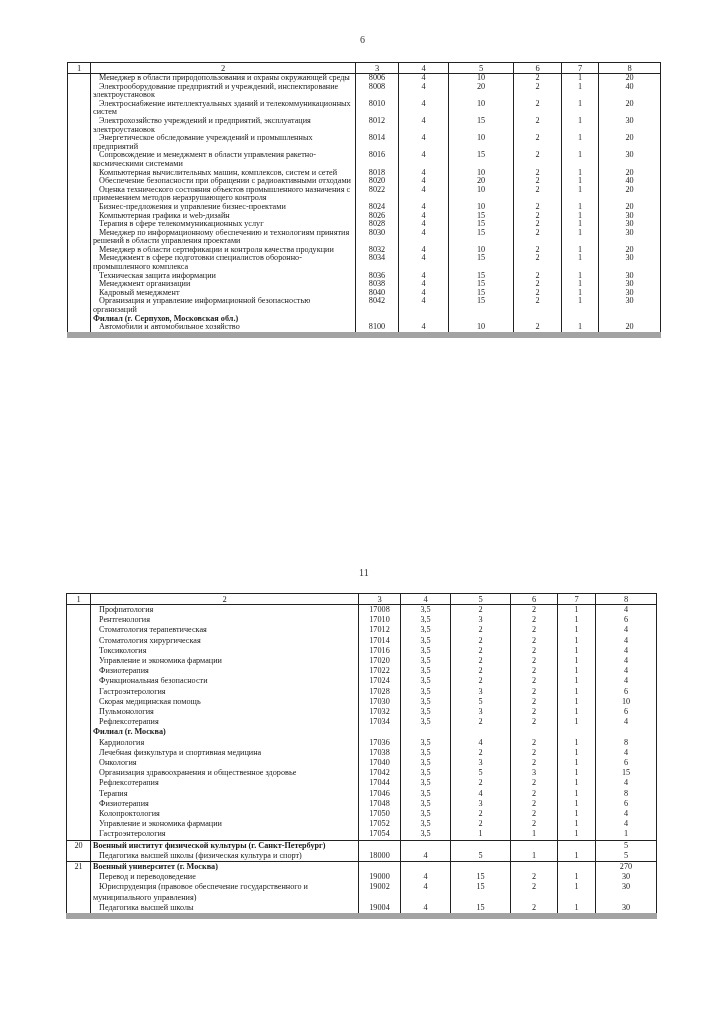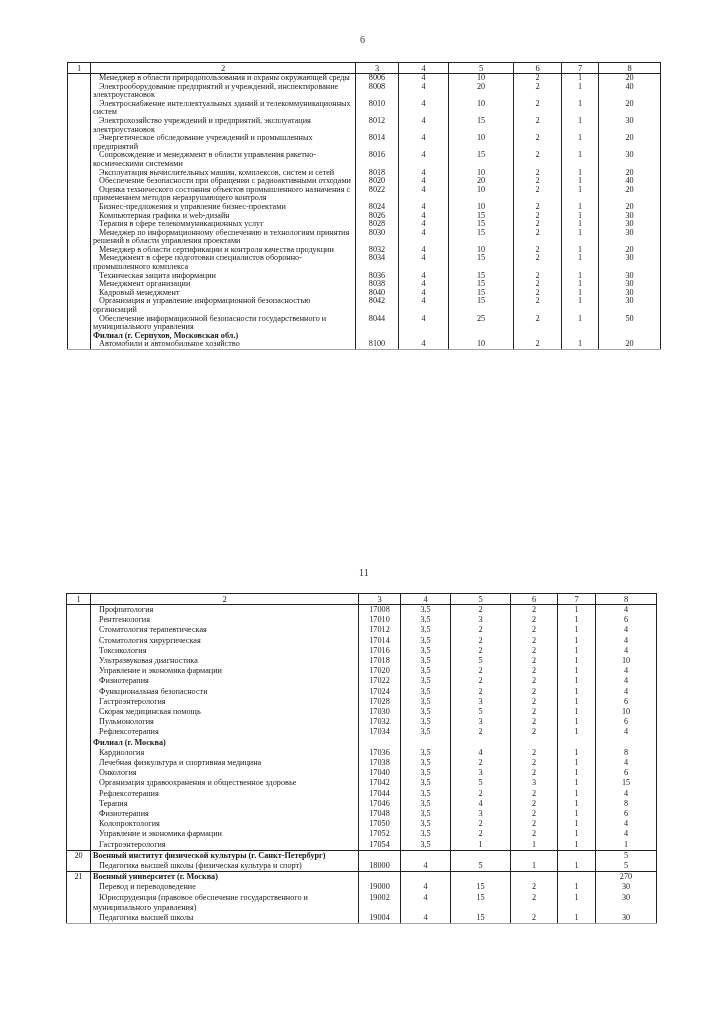--- a/index.html
+++ b/index.html
@@ -4,21 +4,21 @@
 <style>
   html, body { margin: 0; padding: 0; background: #ffffff; }
   body { width: 726px; height: 1024px; position: relative; overflow: hidden;
          font-family: "Liberation Serif", "DejaVu Serif", serif; color: #222; }
   .page-number { position: absolute; font-size: 10px; color: #333; }
   .doc-table { position: absolute; border-collapse: collapse; table-layout: fixed;
                font-size: 8.2px; line-height: 8.6px; }
   .doc-table td, .doc-table th { border-left: 1px solid #222; border-right: 1px solid #222;
                padding: 0 2px; vertical-align: top; font-weight: normal; }
   .doc-table thead th { border: 1px solid #222; text-align: center; height: 10px; line-height: 10px; font-size: 8.5px; }
-  .doc-table tbody tr:last-child td { border-bottom: 1px solid #a3a3a3; }
+  .doc-table tbody tr:last-child td { border-bottom: 6px solid #a3a3a3; }
   .doc-table tr.sep td { border-top: 1px solid #222; }
   .doc-table td.num { text-align: center; }
   .doc-table td.name { text-align: left; }
   .doc-table td.name.indent { text-indent: 6px; }
   .doc-table td.name.bold { font-weight: bold; }
   #t1 { left: 67px; top: 62px; width: 593px; }
   #t2 { left: 66px; top: 593px; width: 590px; }
   #t1 tbody td { height: 8.6px; }
   #t2 tbody td { height: 10.2px; line-height: 10.2px; }
   #t2 tbody td.name { padding-left: 2px; }
@@ -107,21 +107,21 @@
         <td class="name indent">Сопровождение и менеджмент в области управления ракетно-космическими системами</td>
         <td class="num">8016</td>
         <td class="num">4</td>
         <td class="num">15</td>
         <td class="num">2</td>
         <td class="num">1</td>
         <td class="num">30</td>
       </tr>
       <tr>
         <td class="num"></td>
-        <td class="name indent">Эксплуатация вычислительных машин, комплексов, систем и сетей</td>
+        <td class="name indent">Компьютерная вычислительных машин, комплексов, систем и сетей</td>
         <td class="num">8018</td>
         <td class="num">4</td>
         <td class="num">10</td>
         <td class="num">2</td>
         <td class="num">1</td>
         <td class="num">20</td>
       </tr>
       <tr>
         <td class="num"></td>
         <td class="name indent">Обеспечение безопасности при обращении с радиоактивными отходами</td>
@@ -234,30 +234,20 @@
       </tr>
       <tr>
         <td class="num"></td>
         <td class="name indent">Организация и управление информационной безопасностью организаций</td>
         <td class="num">8042</td>
         <td class="num">4</td>
         <td class="num">15</td>
         <td class="num">2</td>
         <td class="num">1</td>
         <td class="num">30</td>
-      </tr>
-      <tr>
-        <td class="num"></td>
-        <td class="name indent">Обеспечение информационной безопасности государственного и муниципального управления</td>
-        <td class="num">8044</td>
-        <td class="num">4</td>
-        <td class="num">25</td>
-        <td class="num">2</td>
-        <td class="num">1</td>
-        <td class="num">50</td>
       </tr>
       <tr>
         <td class="num"></td>
         <td class="name bold">Филиал (г. Серпухов, Московская обл.)</td>
         <td class="num"></td>
         <td class="num"></td>
         <td class="num"></td>
         <td class="num"></td>
         <td class="num"></td>
         <td class="num"></td>
@@ -346,30 +336,20 @@
         <td class="name indent">Токсикология</td>
         <td class="num">17016</td>
         <td class="num">3,5</td>
         <td class="num">2</td>
         <td class="num">2</td>
         <td class="num">1</td>
         <td class="num">4</td>
       </tr>
       <tr>
         <td class="num"></td>
-        <td class="name indent">Ультразвуковая диагностика</td>
-        <td class="num">17018</td>
-        <td class="num">3,5</td>
-        <td class="num">5</td>
-        <td class="num">2</td>
-        <td class="num">1</td>
-        <td class="num">10</td>
-      </tr>
-      <tr>
-        <td class="num"></td>
         <td class="name indent">Управление и экономика фармации</td>
         <td class="num">17020</td>
         <td class="num">3,5</td>
         <td class="num">2</td>
         <td class="num">2</td>
         <td class="num">1</td>
         <td class="num">4</td>
       </tr>
       <tr>
         <td class="num"></td>

